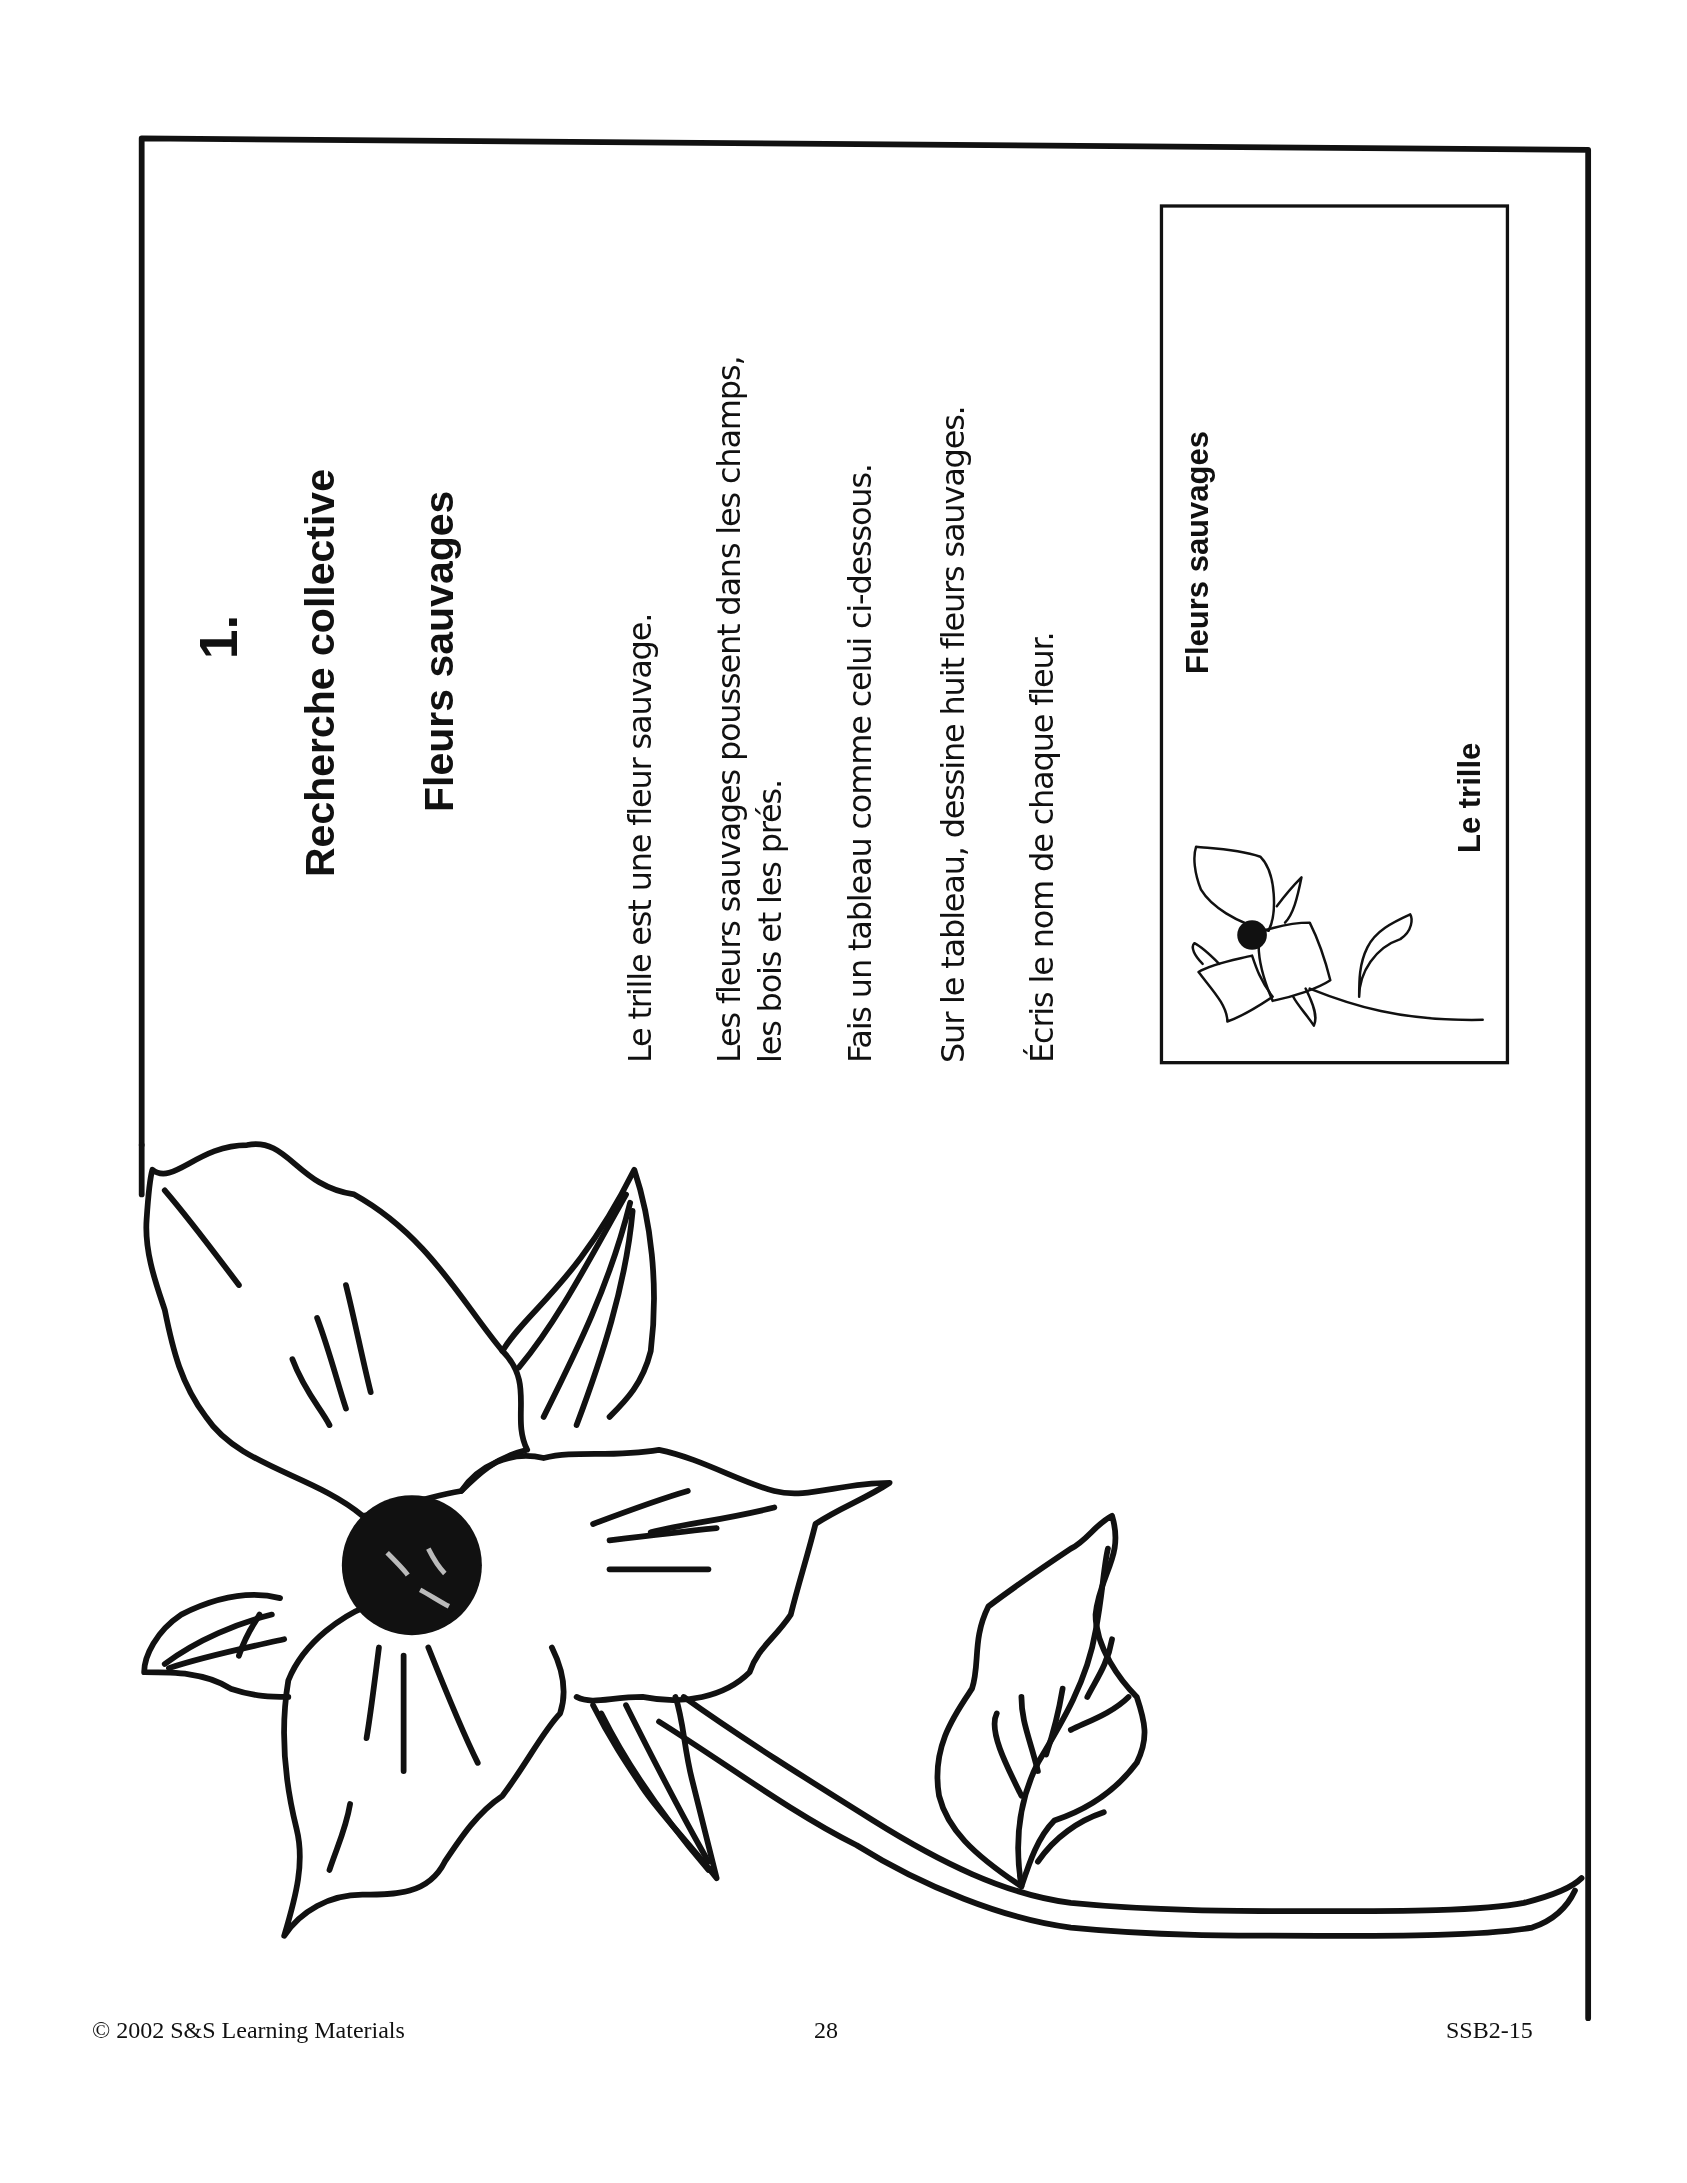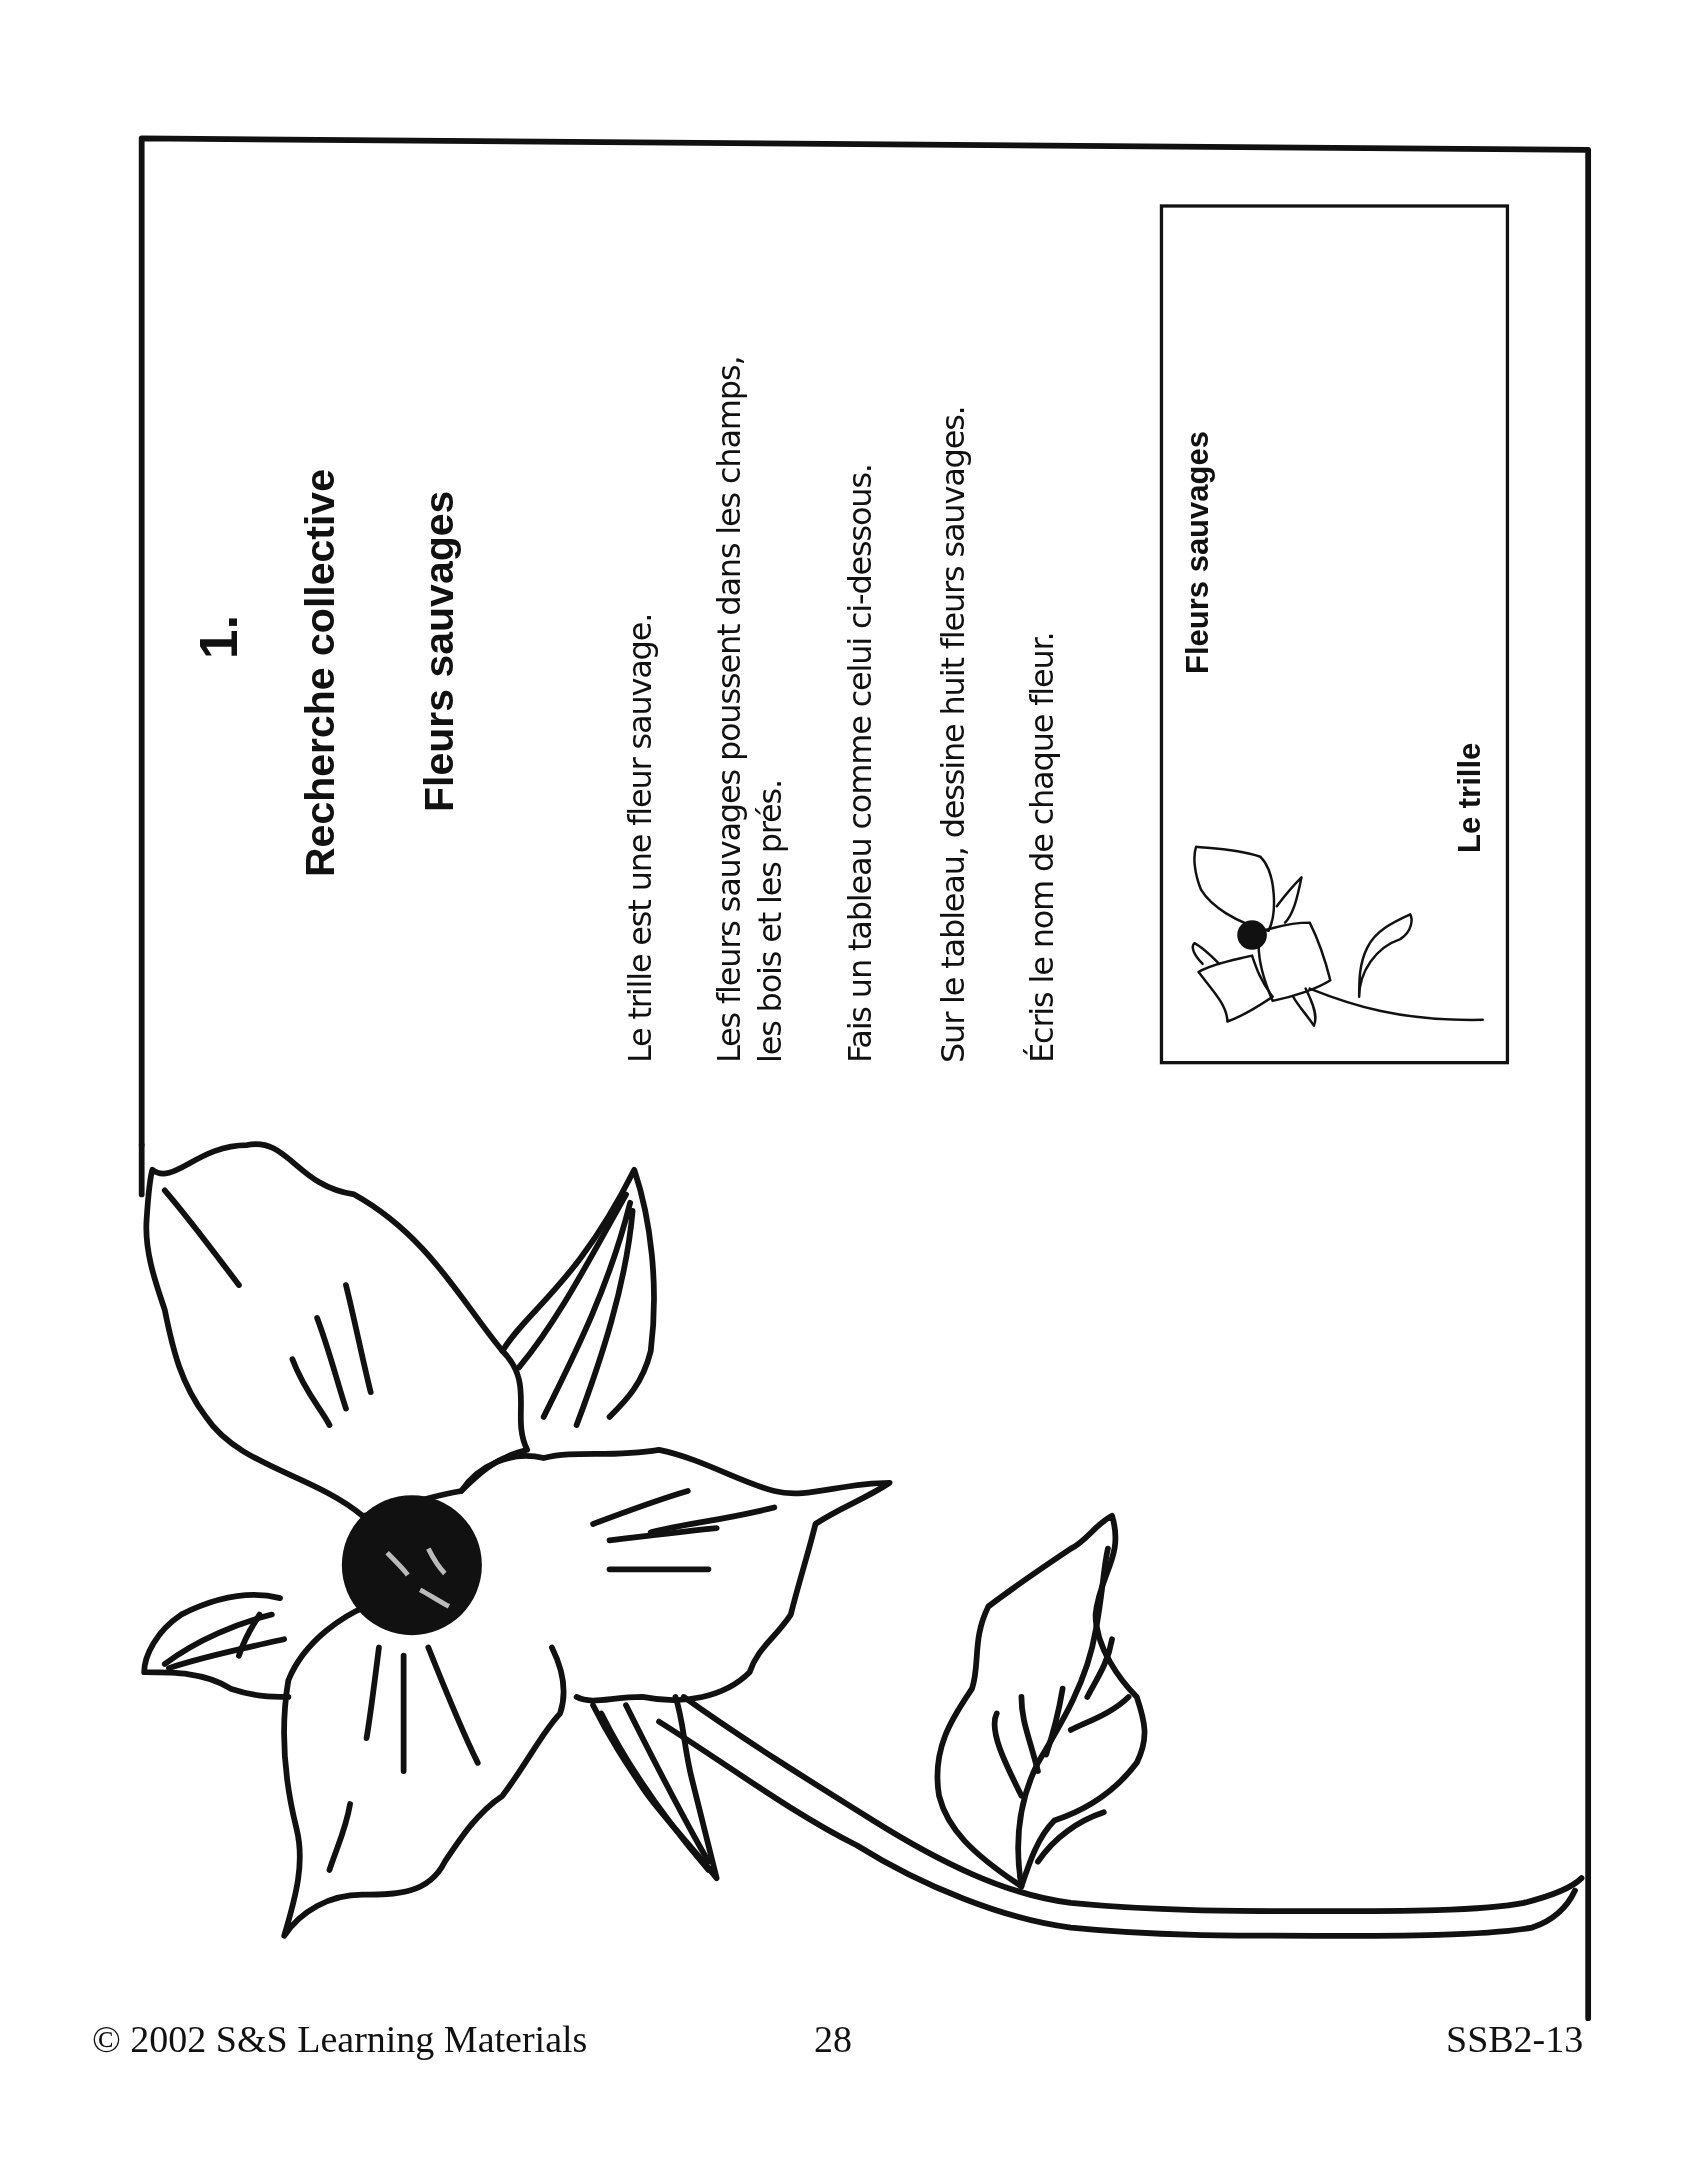--- a/index.html
+++ b/index.html
@@ -8,21 +8,21 @@
     .frame-svg { position: absolute; left: 0; top: 0; width: 1687px; height: 2183px; }
 
     
     .rot { position: absolute; transform-origin: left top; transform: rotate(-90deg); white-space: nowrap; }
 
     .num { font-family: "Liberation Sans", sans-serif; font-weight: bold; font-size: 53px; }
     .h1 { font-family: "Liberation Sans", sans-serif; font-weight: bold; font-size: 41px; }
     .body-line { font-family: "DejaVu Sans", sans-serif; font-size: 32px; letter-spacing: -1.2px; line-height: 41px; }
     .box-title { font-family: "Liberation Sans", sans-serif; font-weight: bold; font-size: 31px; }
 
-    .footer { position: absolute; top: 2017px; font-family: "Liberation Serif", serif; font-size: 38px; color: #111; }
+    .footer { position: absolute; top: 2017px; font-family: "Liberation Serif", serif; font-size: 24px; color: #111; }
   </style>
 </head>
 <body>
 
 <svg class="frame-svg" viewBox="0 0 2048 2650" xmlns="http://www.w3.org/2000/svg">
 
   <g fill="none" stroke="#111" stroke-linecap="round" stroke-linejoin="round">
     <path d="M172 1390 L172 168 L1928 182 L1928 2450" stroke-width="7"></path>
   </g>
 
@@ -113,14 +113,14 @@
 <div class="rot body-line" style="left:750px; top:1063px;">les bois et les prés.</div>
 <div class="rot body-line" style="left:840px; top:1063px;">Fais un tableau comme celui ci-dessous.</div>
 <div class="rot body-line" style="left:933px; top:1063px;">Sur le tableau, dessine huit fleurs sauvages.</div>
 <div class="rot body-line" style="left:1022px; top:1063px;">Écris le nom de chaque fleur.</div>
 
 <div class="rot box-title" style="left:1180px; top:674px;">Fleurs sauvages</div>
 <div class="rot box-title" style="left:1452px; top:853px;">Le trille</div>
 
 <div class="footer" style="left:92px;">© 2002 S&amp;S Learning Materials</div>
 <div class="footer" style="left:814px;">28</div>
-<div class="footer" style="left:1446px;">SSB2-13</div>
+<div class="footer" style="left:1446px;">SSB2-15</div>
 
 
 </body></html>

